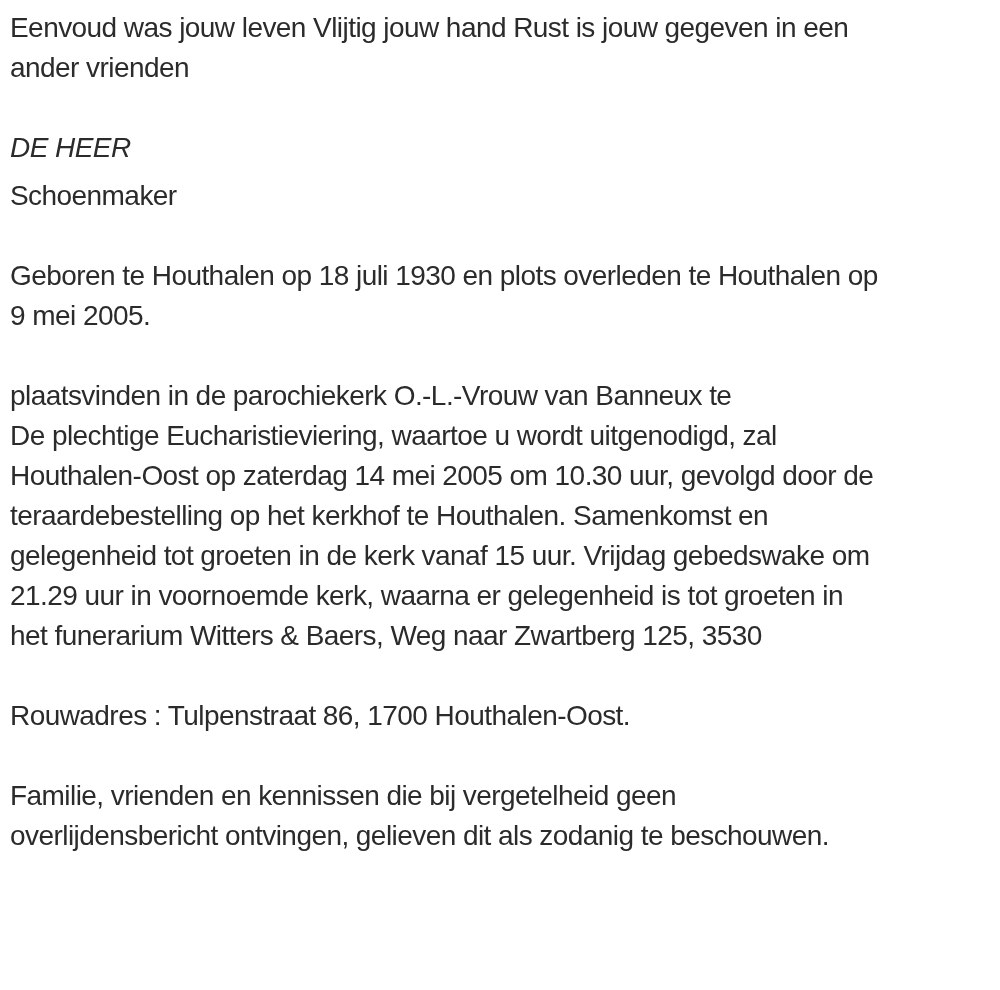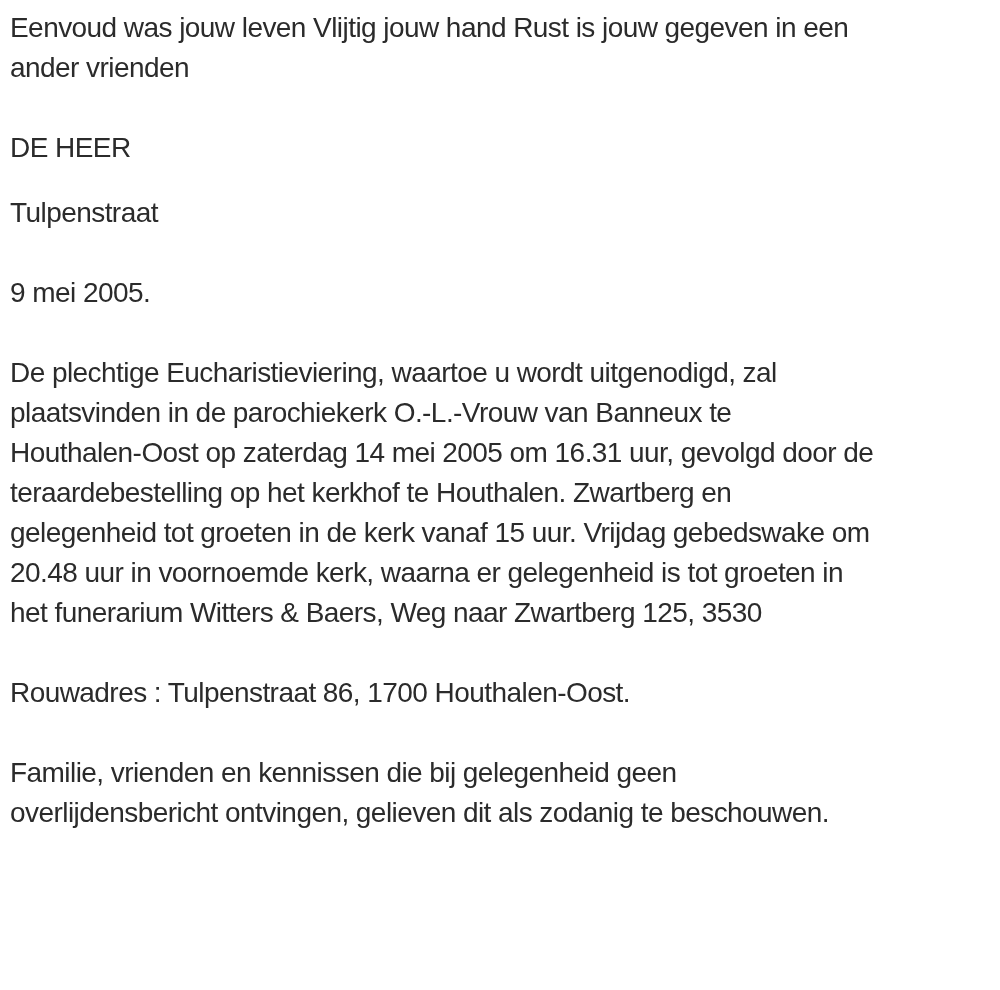--- a/index.html
+++ b/index.html
@@ -20,21 +20,22 @@
     color: #2b2b2b;
     -webkit-font-smoothing: antialiased;
   }
   .doc {
     width: 100%;
   }
   .para {
     margin: 0 0 40px 0;
   }
   .para.tight {
-    margin-bottom: 25px;
+    margin-bottom: 8px;
+    font-style: italic;
   }
   .para.last {
     margin-bottom: 0;
   }
   .line {
     white-space: nowrap;
   }
   .name {
     font-weight: 700;
     letter-spacing: 0;
@@ -49,39 +50,40 @@
     <div class="line">Eenvoud was jouw leven Vlijtig jouw hand Rust is jouw gegeven in een</div>
     <div class="line">ander vrienden</div>
   </div>
 
   <div class="para tight">
     <div class="line">DE HEER</div>
   </div>
 
 
   <div class="para">
-    <div class="line">Tulpenstraat</div>
+    <div class="line">Schoenmaker</div>
   </div>
 
   <div class="para">
+    <div class="line">Geboren te Houthalen op 18 juli 1930 en plots overleden te Houthalen op</div>
     <div class="line">9 mei 2005.</div>
   </div>
 
   <div class="para">
+    <div class="line">plaatsvinden in de parochiekerk O.-L.-Vrouw van Banneux te</div>
     <div class="line">De plechtige Eucharistieviering, waartoe u wordt uitgenodigd, zal</div>
-    <div class="line">plaatsvinden in de parochiekerk O.-L.-Vrouw van Banneux te</div>
-    <div class="line">Houthalen-Oost op zaterdag 14 mei 2005 om 16.31 uur, gevolgd door de</div>
-    <div class="line">teraardebestelling op het kerkhof te Houthalen. Zwartberg en</div>
+    <div class="line">Houthalen-Oost op zaterdag 14 mei 2005 om 10.30 uur, gevolgd door de</div>
+    <div class="line">teraardebestelling op het kerkhof te Houthalen. Samenkomst en</div>
     <div class="line">gelegenheid tot groeten in de kerk vanaf 15 uur. Vrijdag gebedswake om</div>
-    <div class="line">20.48 uur in voornoemde kerk, waarna er gelegenheid is tot groeten in</div>
+    <div class="line">21.29 uur in voornoemde kerk, waarna er gelegenheid is tot groeten in</div>
     <div class="line">het funerarium Witters &amp; Baers, Weg naar Zwartberg 125, 3530</div>
   </div>
 
   <div class="para">
     <div class="line">Rouwadres : Tulpenstraat 86, 1700 Houthalen-Oost.</div>
   </div>
 
   <div class="para last">
-    <div class="line">Familie, vrienden en kennissen die bij gelegenheid geen</div>
+    <div class="line">Familie, vrienden en kennissen die bij vergetelheid geen</div>
     <div class="line">overlijdensbericht ontvingen, gelieven dit als zodanig te beschouwen.</div>
   </div>
 
 </article>
 
 </body></html>

